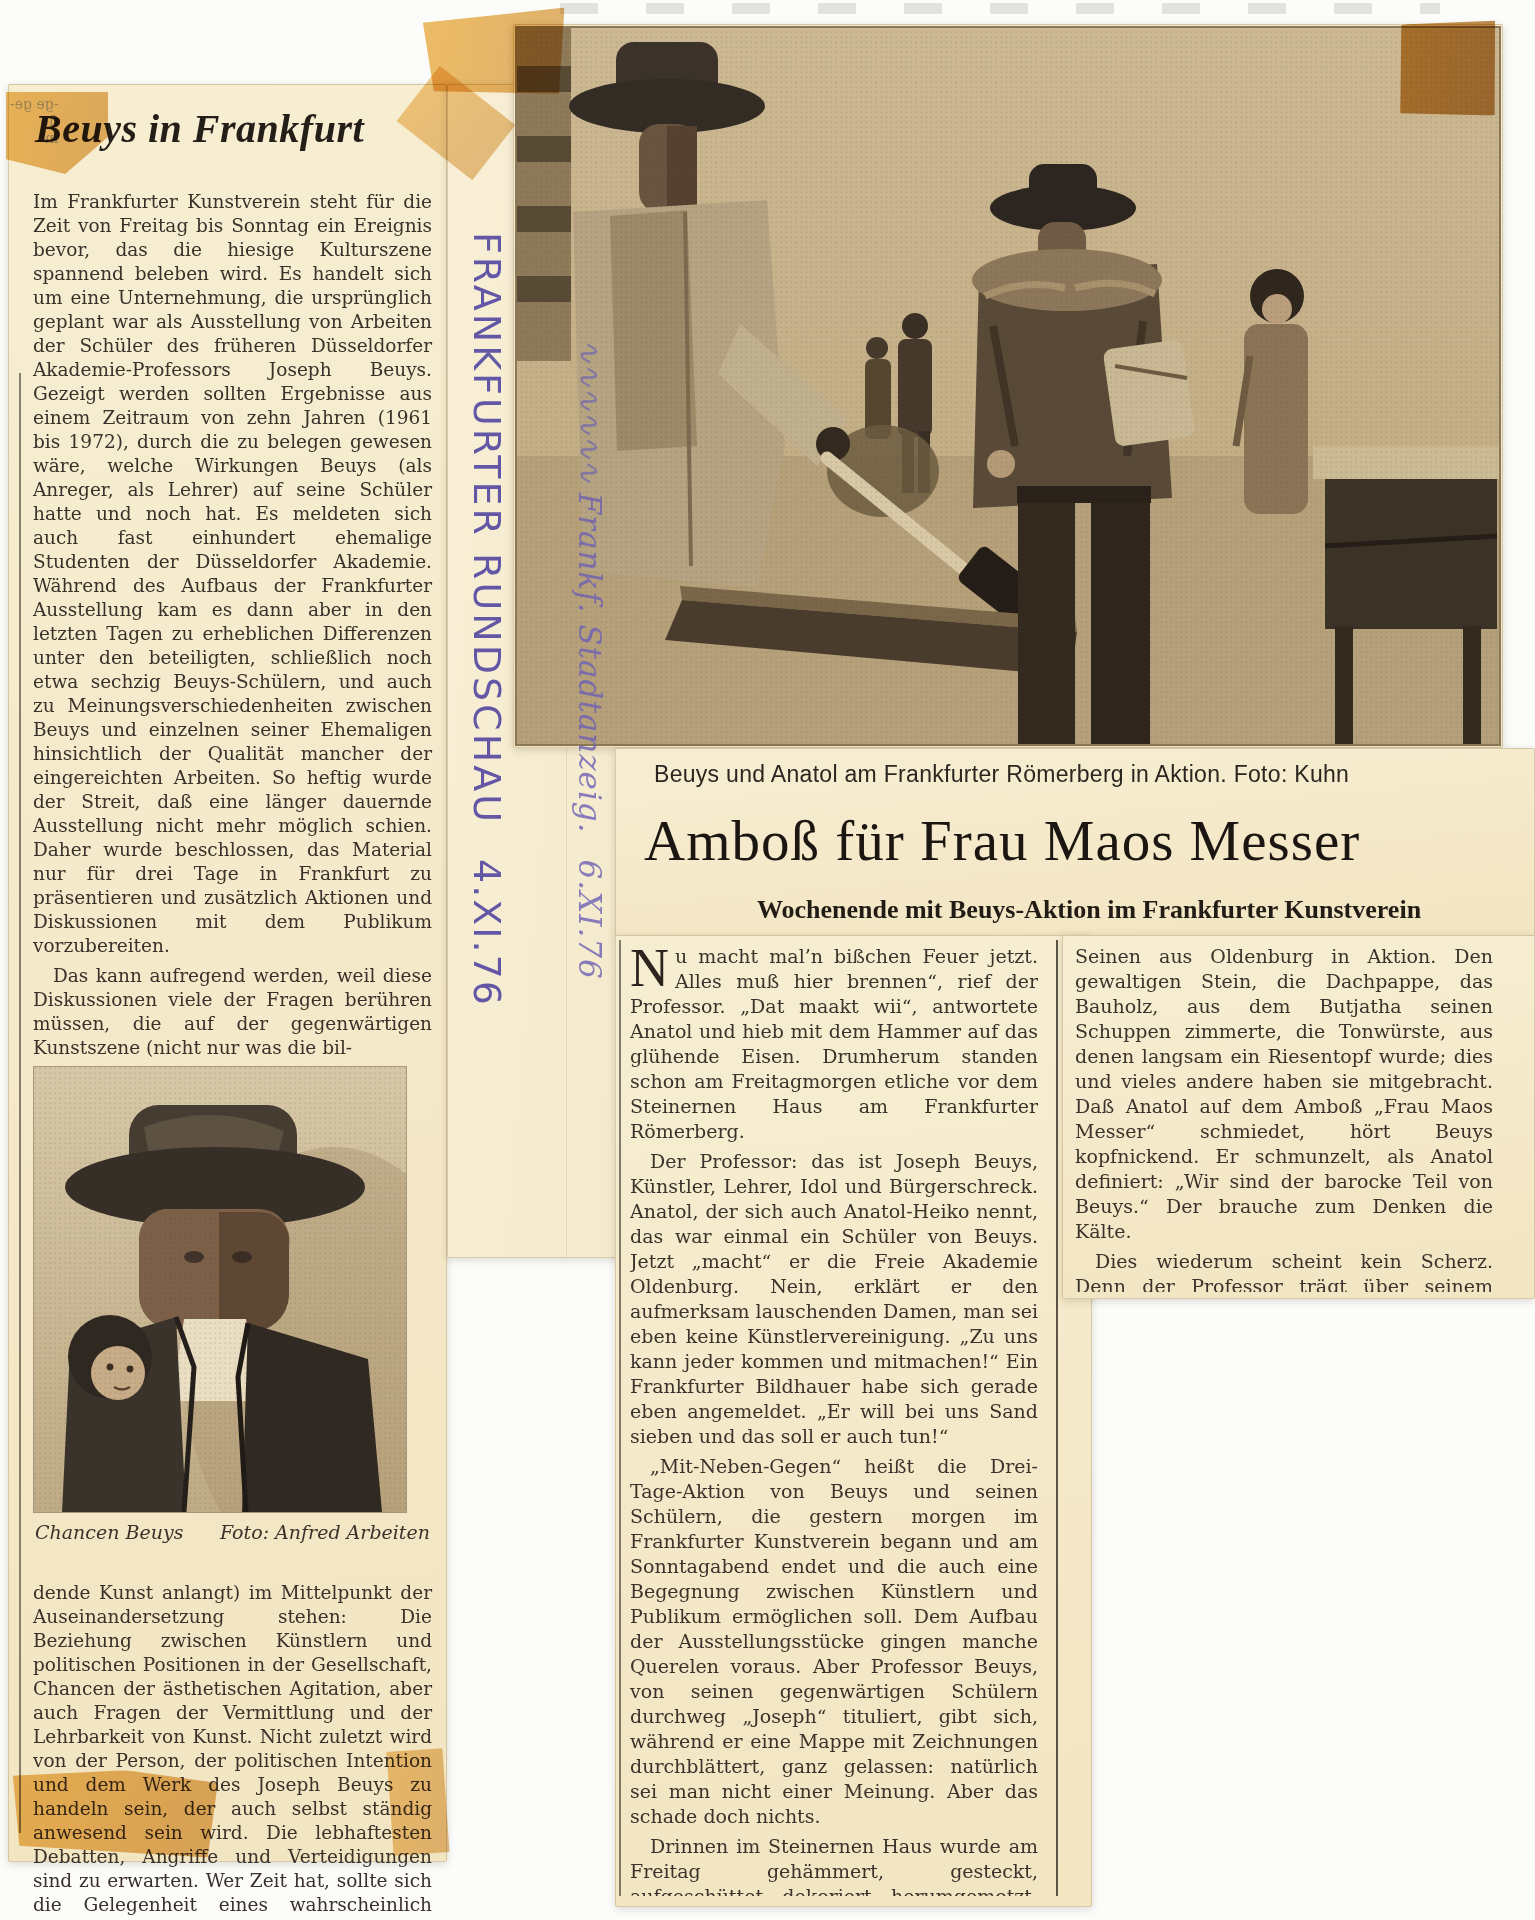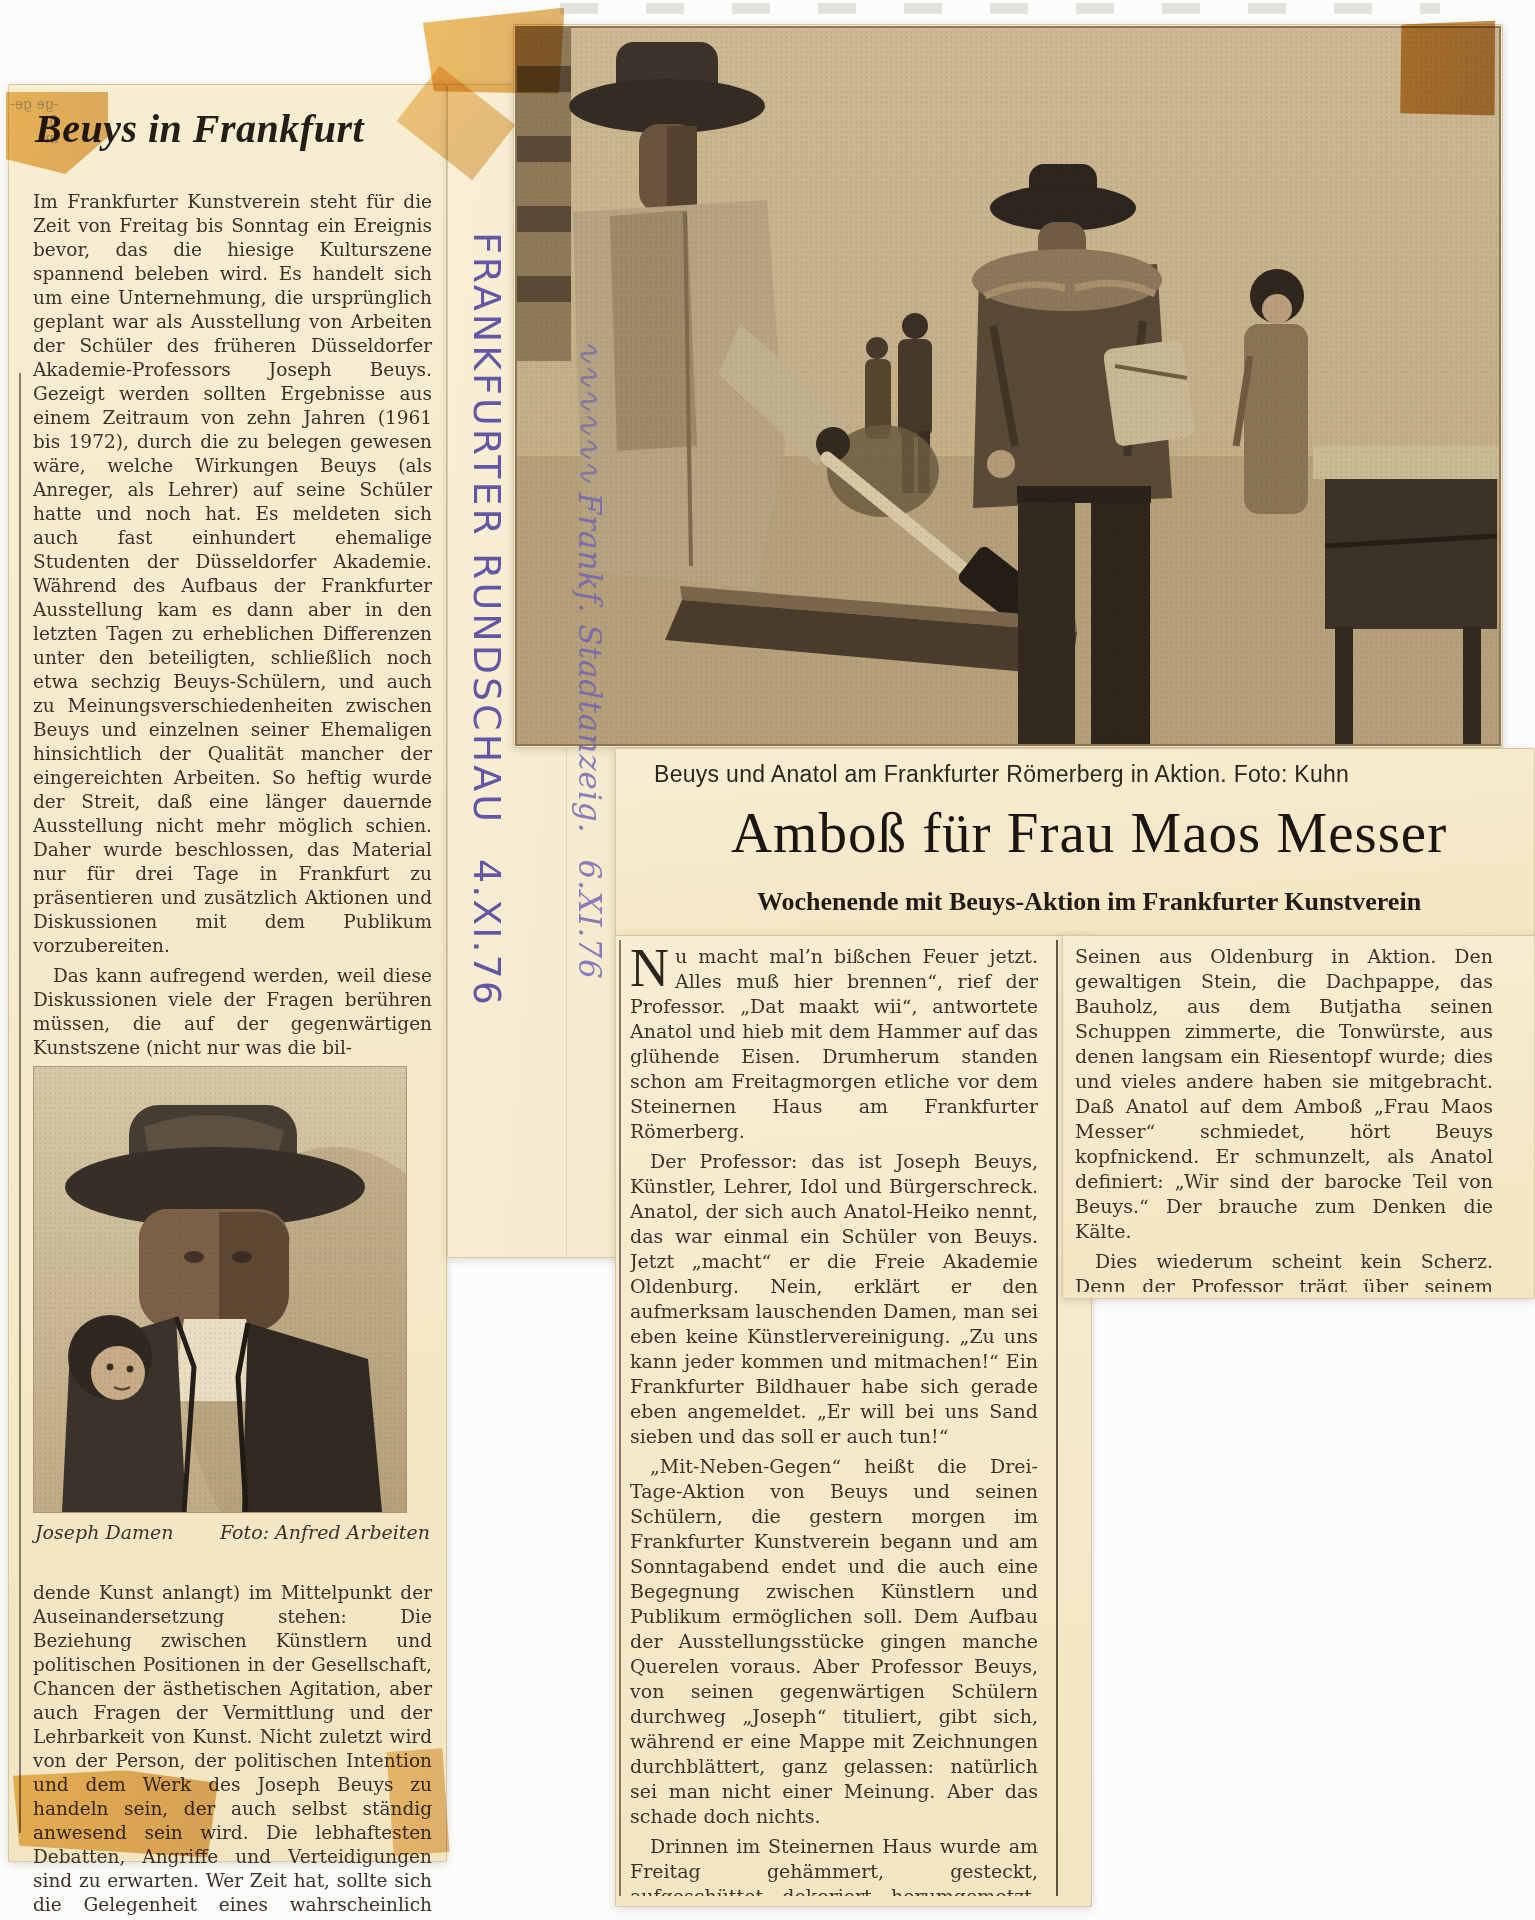--- a/index.html
+++ b/index.html
@@ -31,22 +31,22 @@
   #hw2{left:608px;top:338px;font-family:"DejaVu Serif",serif;font-style:italic;font-size:31px;
        color:#6c60b4;opacity:.8;letter-spacing:1px;}
   #hw2 .squiggle{letter-spacing:-2px;opacity:.8;}
   #hw2 .date{margin-left:26px;}
   
   #photo-paper{left:513px;top:24px;width:988px;height:722px;padding:0;}
   #photo-paper svg{display:block;}
   #head-block{left:615px;top:748px;width:890px;height:187px;}
   #main-caption{font-family:"Liberation Sans",sans-serif;font-size:23px;color:#2b2620;
                 padding:12px 6px 0 10px;letter-spacing:.3px;}
-  #main-headline{font-family:"Liberation Serif",serif;font-size:57px;color:#1b1611;text-align:center;
-                 margin-top:12px;letter-spacing:1px;}
+  #main-headline{font-family:"Liberation Serif",serif;font-size:57px;color:#1b1611;
+                 margin-top:20px;letter-spacing:1px;}
   #main-subhead{font-family:"Liberation Serif",serif;font-weight:bold;font-size:26px;color:#221c16;
                 text-align:center;margin-top:22px;}
   #col1-paper{left:615px;top:935px;width:447px;height:970px;}
   #col2-paper{left:1062px;top:935px;width:443px;height:362px;}
   .col-text{position:absolute;top:8px;font-size:19px;line-height:25px;text-align:justify;color:#3b332b;}
   #col1-text{left:14px;width:408px;height:952px;overflow:hidden;}
   #col2-text{left:12px;width:418px;height:348px;overflow:hidden;}
   .col-text p{margin:0 0 5px 0;text-indent:20px;}
   .col-text p.noindent{text-indent:0;}
   .dropcap{float:left;font-family:"Liberation Serif",serif;font-size:54px;line-height:44px;
@@ -118,21 +118,21 @@
             <circle cx="84" cy="306" r="27" fill="#c7ac87"></circle>
             <circle cx="76" cy="300" r="3.4" fill="#3a2e22"></circle>
             <circle cx="96" cy="302" r="3.4" fill="#3a2e22"></circle>
             <path d="M80,320 q8,5 16,0" stroke="#5a452f" stroke-width="2.5" fill="none"></path>
           </g>
           <rect width="372" height="445" fill="url(#ht1)"></rect>
         </svg>
       </div>
 
       <div class="caption-row">
-        <span>Joseph Damen</span>
+        <span>Chancen Beuys</span>
         <span>Foto: Anfred Arbeiten</span>
       </div>
 
       <div class="body-text">
         <p class="noindent">dende Kunst anlangt) im Mittelpunkt der Auseinandersetzung stehen: Die Beziehung zwischen Künstlern und politischen Positionen in der Gesellschaft, Chancen der ästhetischen Agitation, aber auch Fragen der Vermittlung und der Lehrbarkeit von Kunst. Nicht zuletzt wird von der Person, der politischen Intention und dem Werk des Joseph Beuys zu handeln sein, der auch selbst ständig anwesend sein wird. Die lebhaftesten Debatten, Angriffe und Verteidigungen sind zu erwarten. Wer Zeit hat, sollte sich die Gelegenheit eines wahrscheinlich ziemlich heißen Kunst-Wochenendes nicht entgehen lassen. Beginn im Kunstverein, Steinernes Haus, Römerberg, am Freitag um 20 Uhr.</p>
       </div>
 
     </div>
   </div>
 

